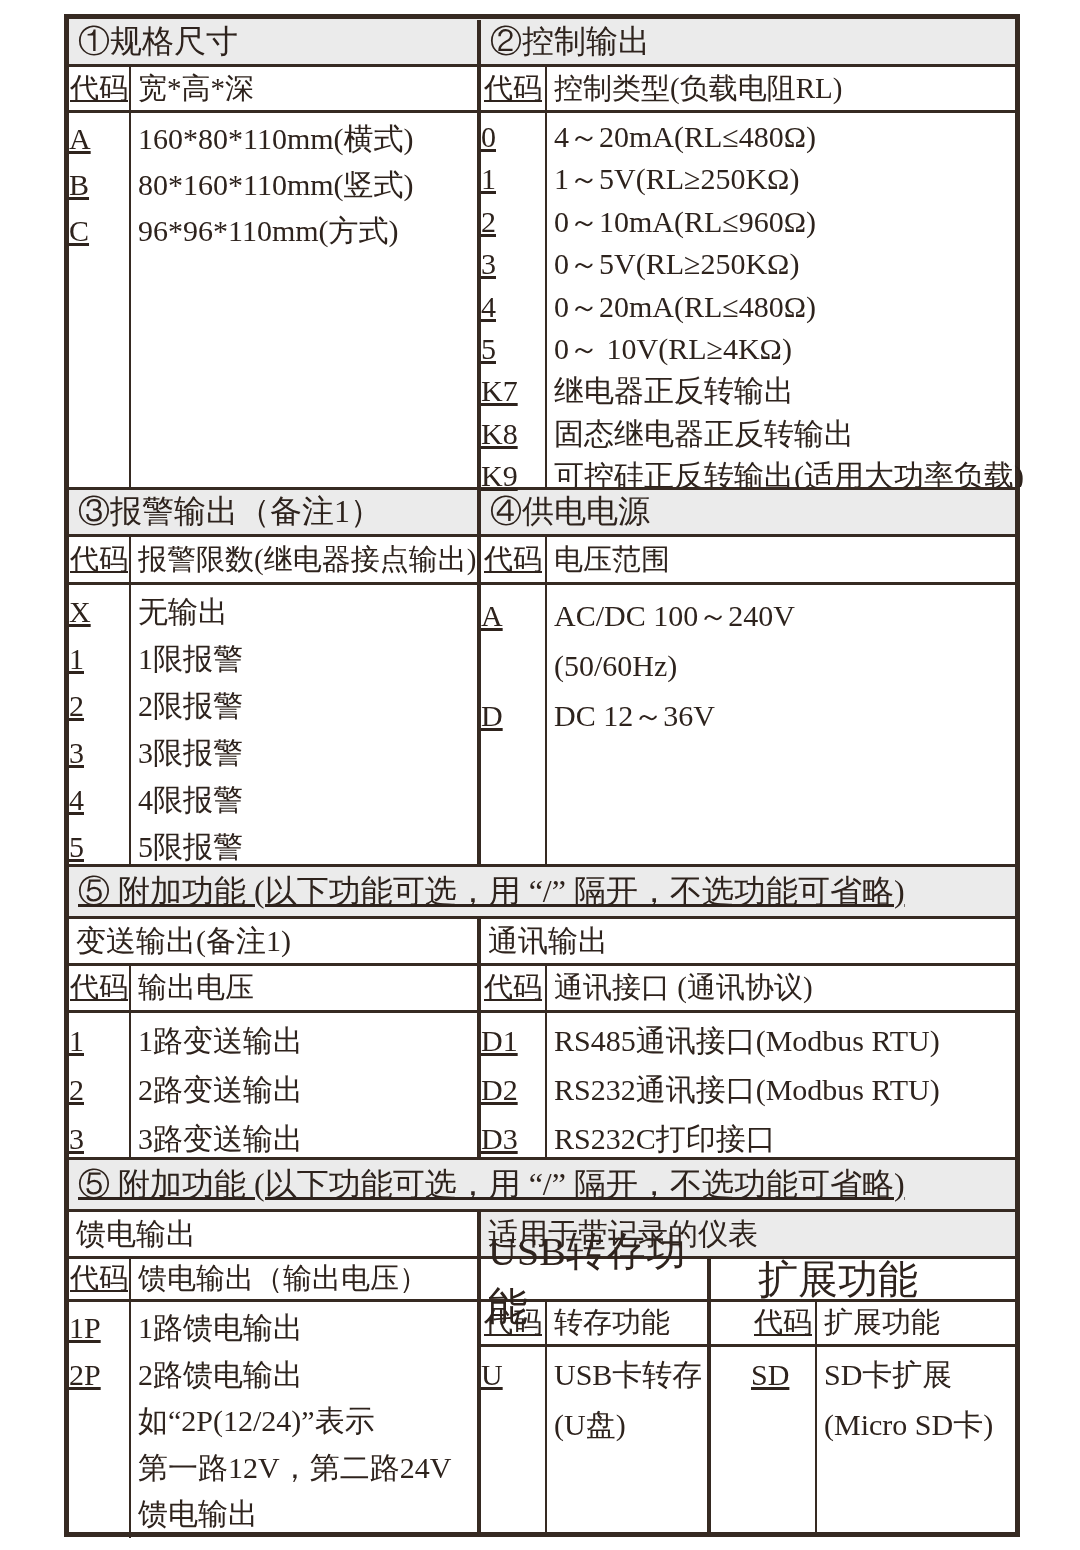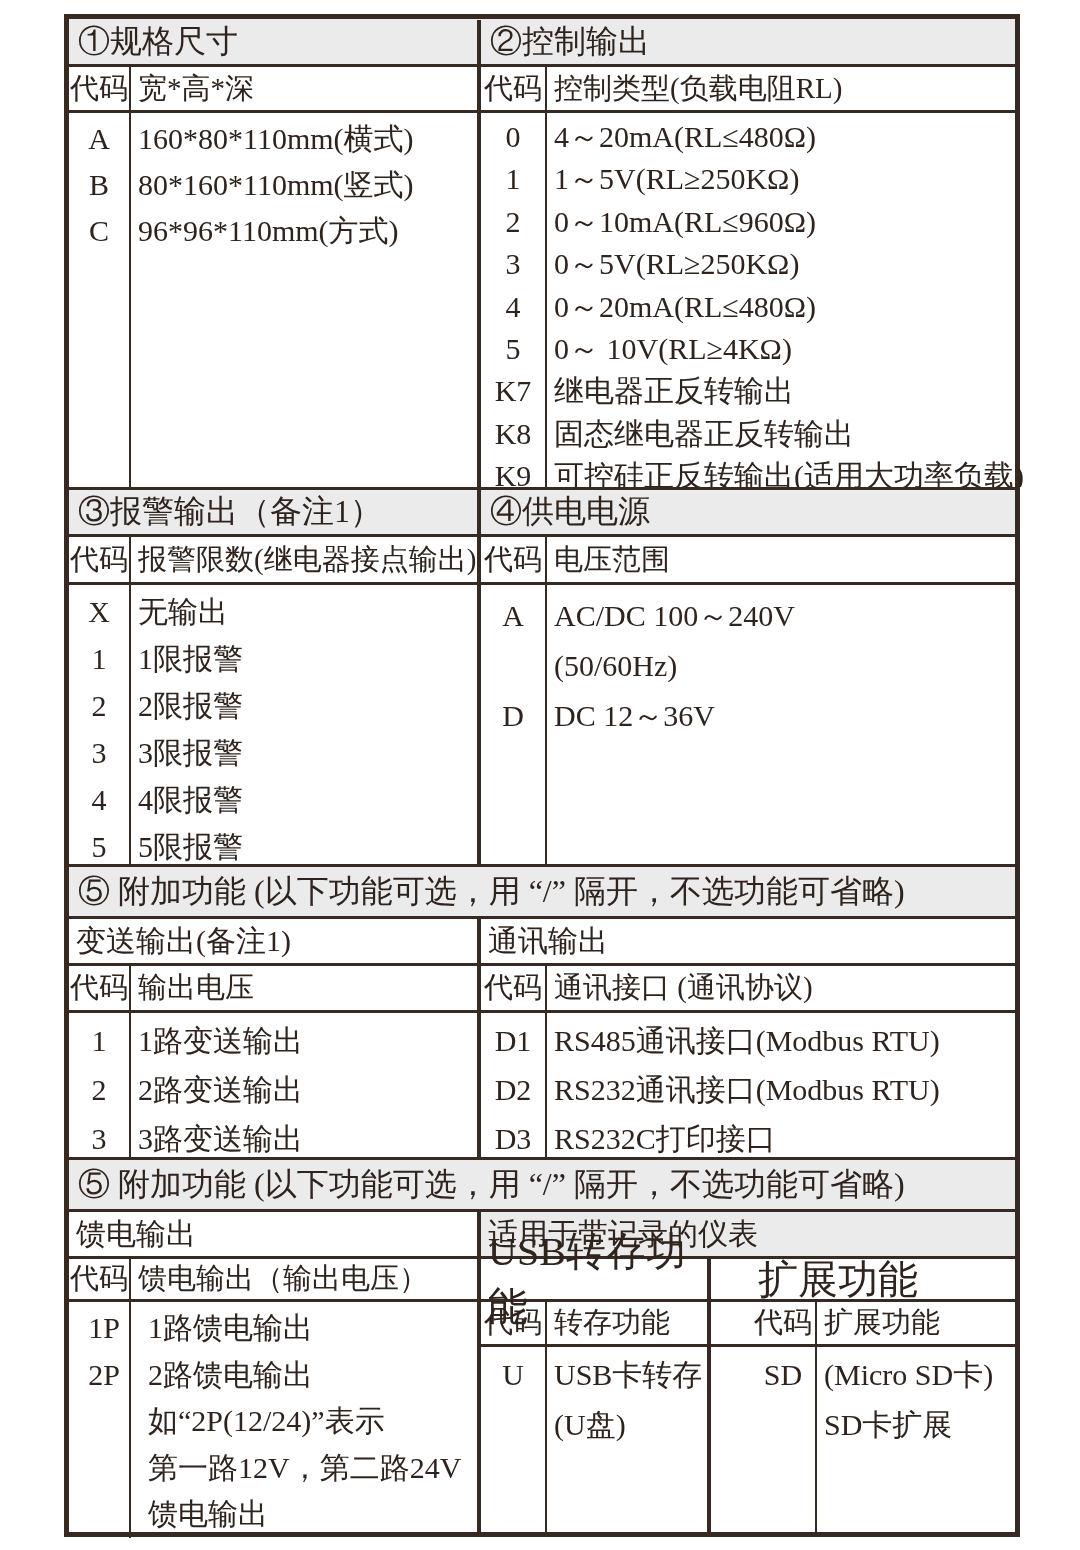--- a/index.html
+++ b/index.html
@@ -24,43 +24,43 @@
   }
   .band{
     display:flex;
     box-sizing:border-box;
     border-top:3px solid var(--bd);
   }
   .band.first{border-top:0;align-items:center;}
   
   .sec{background:var(--hdr);font-size:32px;}
   .sec .hcell{display:flex;align-items:center;padding-left:9px;}
-  .full{flex:1;display:flex;align-items:center;padding-left:9px;box-sizing:border-box;}
+  .full{flex:1;display:flex;align-items:center;padding-left:9px;box-sizing:border-box;text-decoration:underline;}
   
   .hl{width:412px;flex-shrink:0;border-right:4px solid var(--bd);box-sizing:border-box;display:flex;}
   .hr{flex:1;display:flex;box-sizing:border-box;}
   
-  .codecol{width:62px;flex-shrink:0;border-right:2px solid var(--bd);box-sizing:border-box;text-align:center;}
+  .codecol{width:62px;flex-shrink:0;border-right:2px solid var(--bd);box-sizing:border-box;text-decoration:underline;}
   .hr .codecol{width:66px;}
   .desccol{flex:1;padding-left:7px;box-sizing:border-box;overflow:hidden;}
   
   .colhdr{font-size:29px;}
   .colhdr .codecol,.colhdr .desccol{display:flex;align-items:center;}
   .colhdr .codecol{justify-content:center;}
   
   .subhdr{font-size:30px;}
   .subhdr .hcell{display:flex;align-items:center;padding-left:7px;box-sizing:border-box;}
   .gray{background:var(--hdr);}
   
   .body{font-size:30px;}
   .body .codecol,.body .desccol{padding-top:3px;}
   .ln{white-space:nowrap;}
   .lh42 .ln{height:42.4px;line-height:42.4px;}
   .lh46 .ln{height:46px;line-height:46px;}
-  .lh465 .ln{height:46.5px;line-height:46.5px;padding-left:10px;}
+  .lh465 .ln{height:46.5px;line-height:46.5px;}
   .lh47 .ln{height:47px;line-height:47px;}
   .lh49 .ln{height:49px;line-height:49px;}
   .lh50 .ln{height:50px;line-height:50px;}
   .padT6{padding-top:6px !important;}
   
   .vstack{display:flex;flex-direction:column;}
   .brow{display:flex;box-sizing:border-box;}
   .brow.rule{border-bottom:3px solid var(--bd);}
   .grow{flex:1;}
   .usbg{width:230px;flex-shrink:0;border-right:4px solid var(--bd);box-sizing:border-box;display:flex;}
@@ -288,22 +288,22 @@
               <div class="ln">USB卡转存</div>
               <div class="ln">(U盘)</div>
             </div>
           </div>
           <div class="sdg">
             <div class="codecol lh50">
               <div class="ln">SD</div>
               <div class="ln"></div>
             </div>
             <div class="desccol lh50">
+              <div class="ln">SD卡扩展</div>
               <div class="ln">(Micro SD卡)</div>
-              <div class="ln">SD卡扩展</div>
             </div>
           </div>
         </div>
       </div>
 
     </div>
   </div>
 </div>
 
 </body></html>

